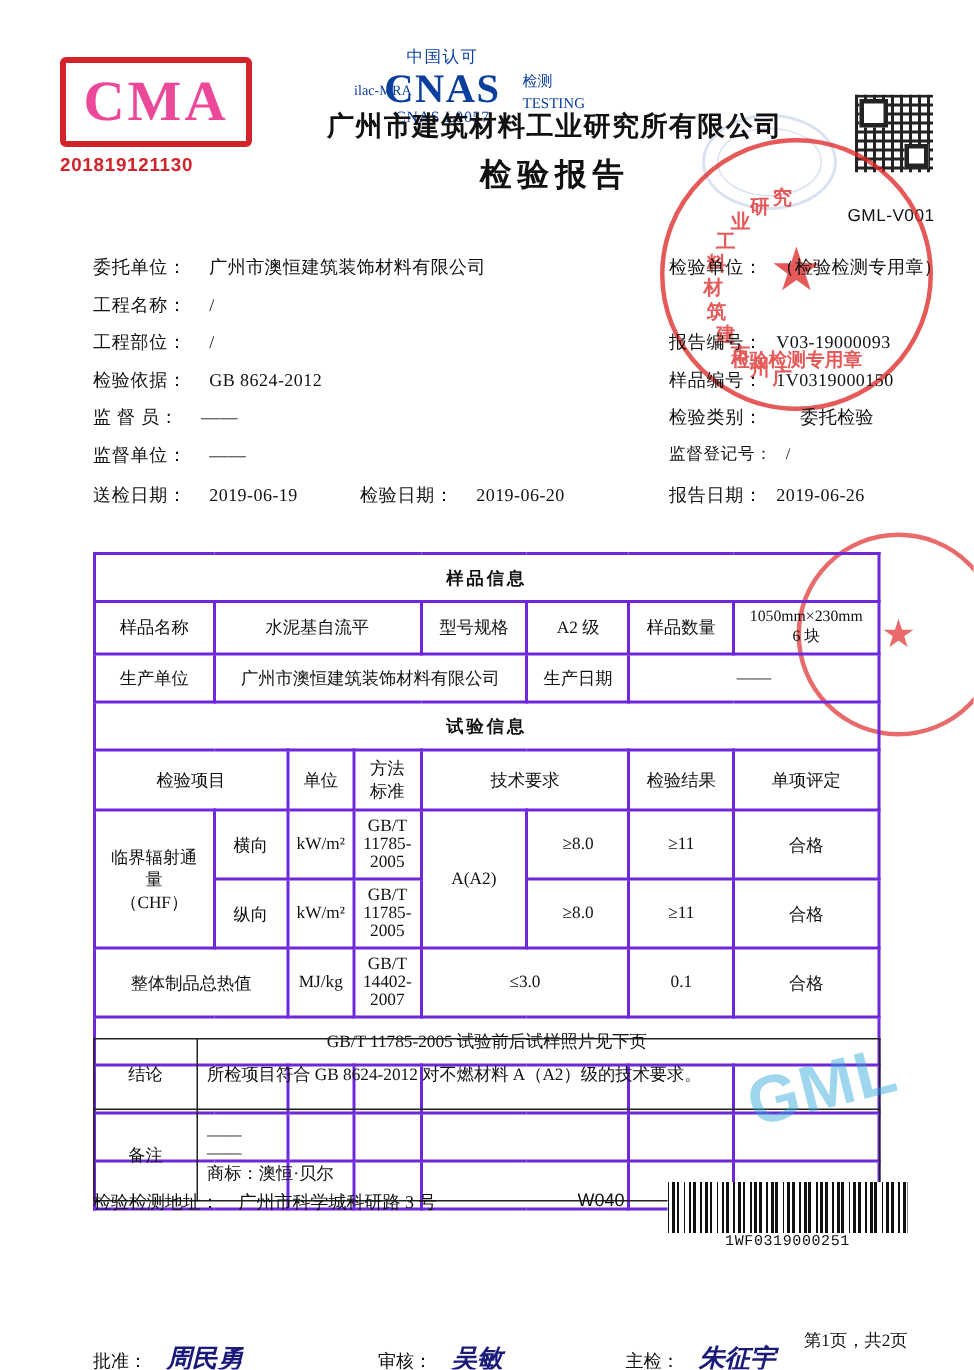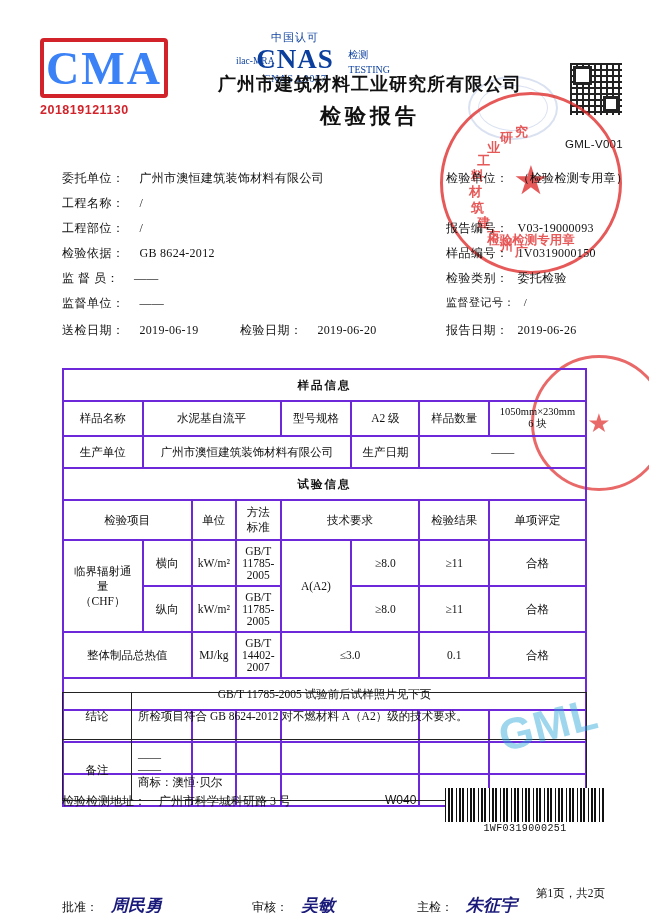--- a/index.html
+++ b/index.html
@@ -17,21 +17,21 @@
   .hdr{position:absolute;left:0;top:0;width:649px;height:165px;}
 
   .cma{position:absolute;left:40px;top:38px;width:140px;}
   .cma-box{
     width:120px;height:52px;border:4px solid #d2232a;border-radius:4px;
     position:relative;
   }
   .cma-text{
     position:absolute;left:0;top:0;width:120px;height:52px;
     display:flex;align-items:center;justify-content:center;
-    color:#3b82f6;font-weight:bold;font-size:46px;letter-spacing:2px;
+    color:#ec4899;font-weight:bold;font-size:38px;letter-spacing:2px;
     font-family:"Liberation Serif",serif;
     text-align:right;
   }
   .cma-num{
     color:#d2232a;font-size:12.5px;letter-spacing:0.5px;margin-top:5px;
     font-family:"Liberation Sans",sans-serif;font-weight:bold;
   }
 
   .cnas{position:absolute;left:230px;top:30px;width:130px;text-align:center;color:#0b3f9e;}
   .cnas-cn{font-size:11px;letter-spacing:1px;}
@@ -262,21 +262,21 @@
     <div class="fld" style="left:446px;top:60px;">
       <span class="lbl">报告编号：</span>
       <span class="val" style="margin-left:6px;">V03-19000093</span>
     </div>
     <div class="fld" style="left:446px;top:85px;">
       <span class="lbl">样品编号：</span>
       <span class="val" style="margin-left:6px;">1V0319000150</span>
     </div>
     <div class="fld" style="left:446px;top:110px;">
       <span class="lbl">检验类别：</span>
-      <span class="val" style="margin-left:6px;">委托检验</span>
+      <span class="val" style="margin-left:22px;">委托检验</span>
     </div>
     <div class="fld" style="left:446px;top:135px;font-size:11px;">
       <span class="lbl">监督登记号：</span>
       <span class="val" style="margin-left:6px;">/</span>
     </div>
     <div class="fld" style="left:446px;top:162px;">
       <span class="lbl">报告日期：</span>
       <span class="val" style="margin-left:6px;">2019-06-26</span>
     </div>
   </div>

